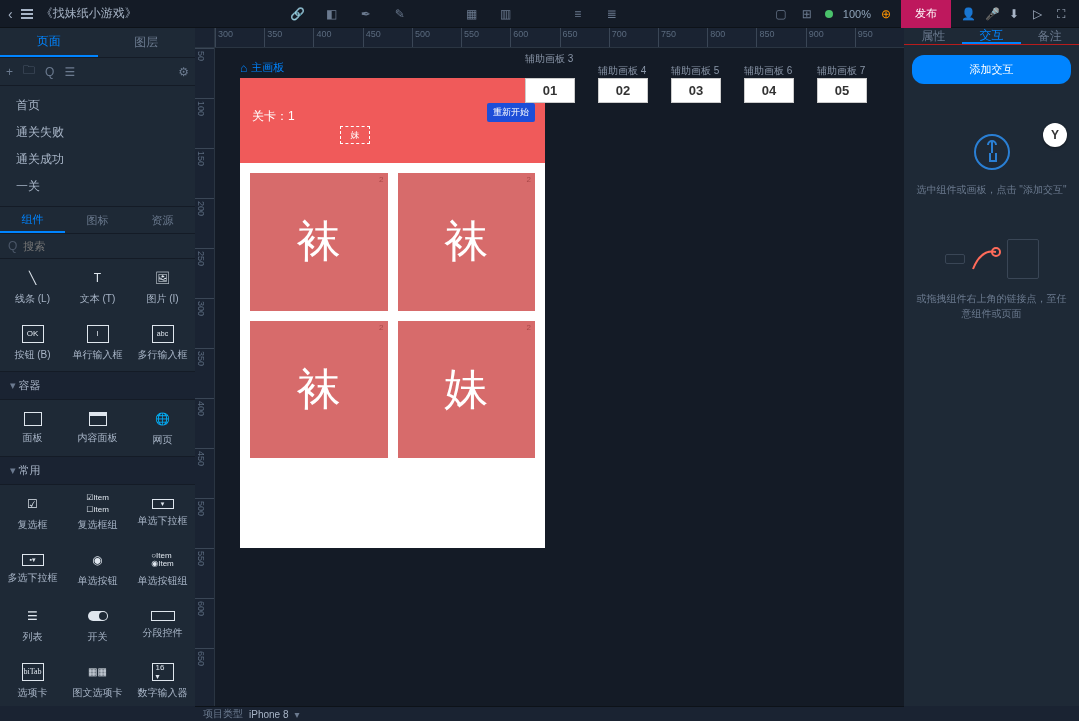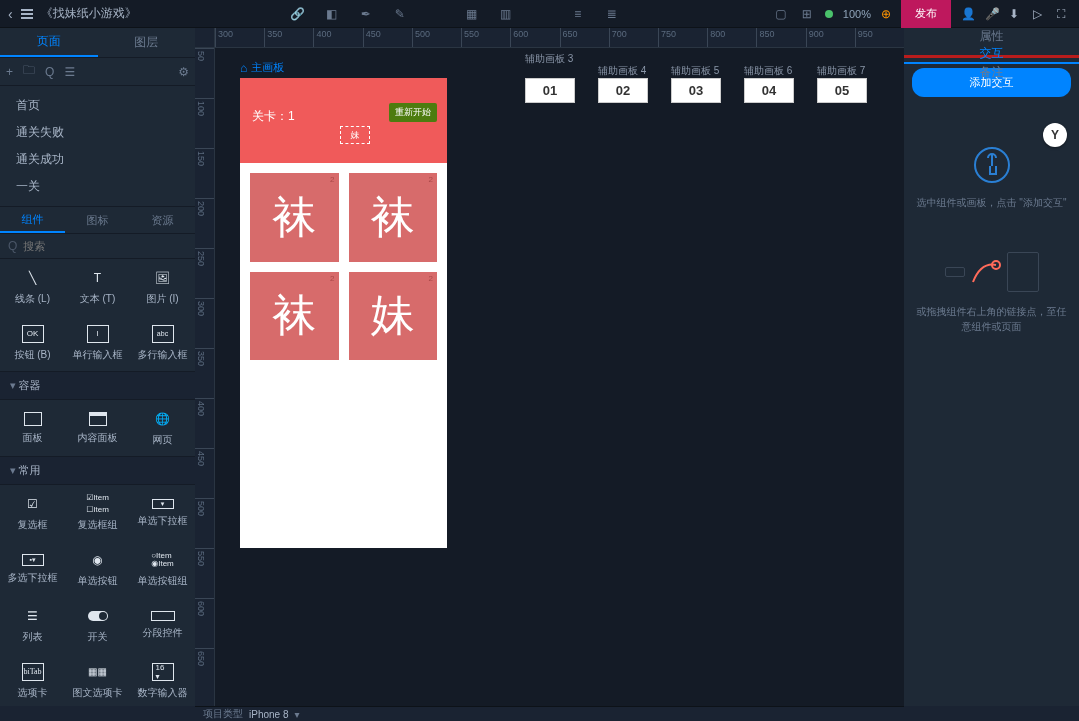--- a/index.html
+++ b/index.html
@@ -45,33 +45,33 @@
 .ruler-h{position:absolute;top:0;left:20px;right:0;height:20px;background:#1a2332;border-bottom:1px solid #2a3542;display:flex;}
 .ruler-v{position:absolute;top:20px;left:0;bottom:0;width:20px;background:#1a2332;border-right:1px solid #2a3542;}
 .ruler-corner{position:absolute;top:0;left:0;width:20px;height:20px;background:#1a2332;border-right:1px solid #2a3542;border-bottom:1px solid #2a3542;}
 .ruler-tick-h{position:relative;width:50px;height:100%;border-left:1px solid #3a4656;color:#5a6a7e;font-size:9px;}
 .ruler-tick-h span{position:absolute;left:2px;top:1px;}
 .ruler-tick-v{position:relative;height:50px;width:100%;border-top:1px solid #3a4656;color:#5a6a7e;font-size:9px;}
 .ruler-tick-v span{position:absolute;left:1px;top:2px;writing-mode:vertical-lr;}
 .canvas-content{position:absolute;left:20px;top:20px;right:0;bottom:0;overflow:auto;}
 .artboard-label{position:absolute;color:#0084ff;font-size:11px;display:flex;align-items:center;gap:4px;}
 .artboard-label .home-icon{font-size:12px;}
-.main-artboard{position:absolute;left:25px;top:30px;width:207px;height:470px;background:#fff;}
+.main-artboard{position:absolute;left:25px;top:30px;width:305px;height:470px;background:#fff;}
 .ab-header{height:85px;background:#f05a5a;position:relative;}
 .ab-level{position:absolute;left:12px;top:30px;color:#fff;font-size:12px;}
-.ab-restart{position:absolute;right:10px;top:25px;background:#4d7c0f;color:#fff;font-size:9px;padding:3px 6px;border-radius:2px;}
+.ab-restart{position:absolute;right:10px;top:25px;background:#1d4ed8;color:#fff;font-size:9px;padding:3px 6px;border-radius:2px;}
 .ab-selected{position:absolute;left:100px;top:48px;width:30px;height:18px;border:1px dashed #fff;color:#fff;font-size:9px;display:flex;align-items:center;justify-content:center;}
 .ab-grid{padding:10px;display:grid;grid-template-columns:1fr 1fr;gap:10px;}
 .ab-cell{aspect-ratio:1;background:#d76b6b;color:#fff;display:flex;align-items:center;justify-content:center;font-size:44px;position:relative;}
 .ab-cell .corner{position:absolute;top:2px;right:4px;font-size:8px;color:#a94848;}
 .aux-label{position:absolute;color:#8a96a8;font-size:10px;}
 .aux-board{position:absolute;width:50px;height:25px;background:#fff;border:1px solid #ccc;display:flex;align-items:center;justify-content:center;color:#333;font-size:13px;font-weight:bold;}
 
 .right-panel{position:absolute;right:0;top:28px;bottom:15px;width:175px;background:#1e2936;}
-.rp-tabs{height:30px;display:flex;border-bottom:3px solid #b91c1c;flex-direction:column;}
+.rp-tabs{height:17px;display:flex;border-bottom:1px solid #b91c1c;}
 .rp-tab{flex:1;display:flex;align-items:center;justify-content:center;color:#6b7a8f;cursor:pointer;font-size:12px;}
 .rp-tab.active{color:#0084ff;border-bottom:2px solid #0084ff;}
 .add-inter-btn{margin:10px 8px 0;background:#0084ff;color:#fff;text-align:center;padding:7px;border-radius:12px;cursor:pointer;font-size:11px;}
 .rp-hint{margin-top:50px;display:flex;flex-direction:column;align-items:center;gap:12px;padding:0 10px;}
 .rp-hint-icon{width:36px;height:36px;border:2px solid #2a7fd4;border-radius:50%;display:flex;align-items:center;justify-content:center;color:#2a7fd4;position:relative;}
 .rp-hint-text{color:#6b7a8f;font-size:10px;text-align:center;line-height:1.5;}
 .rp-drag-illus{margin-top:30px;display:flex;align-items:center;justify-content:center;gap:6px;}
 .rp-drag-box{width:32px;height:40px;border:1px solid #3a4656;border-radius:2px;}
 .rp-drag-sm{width:20px;height:10px;border:1px solid #3a4656;border-radius:2px;}
 

